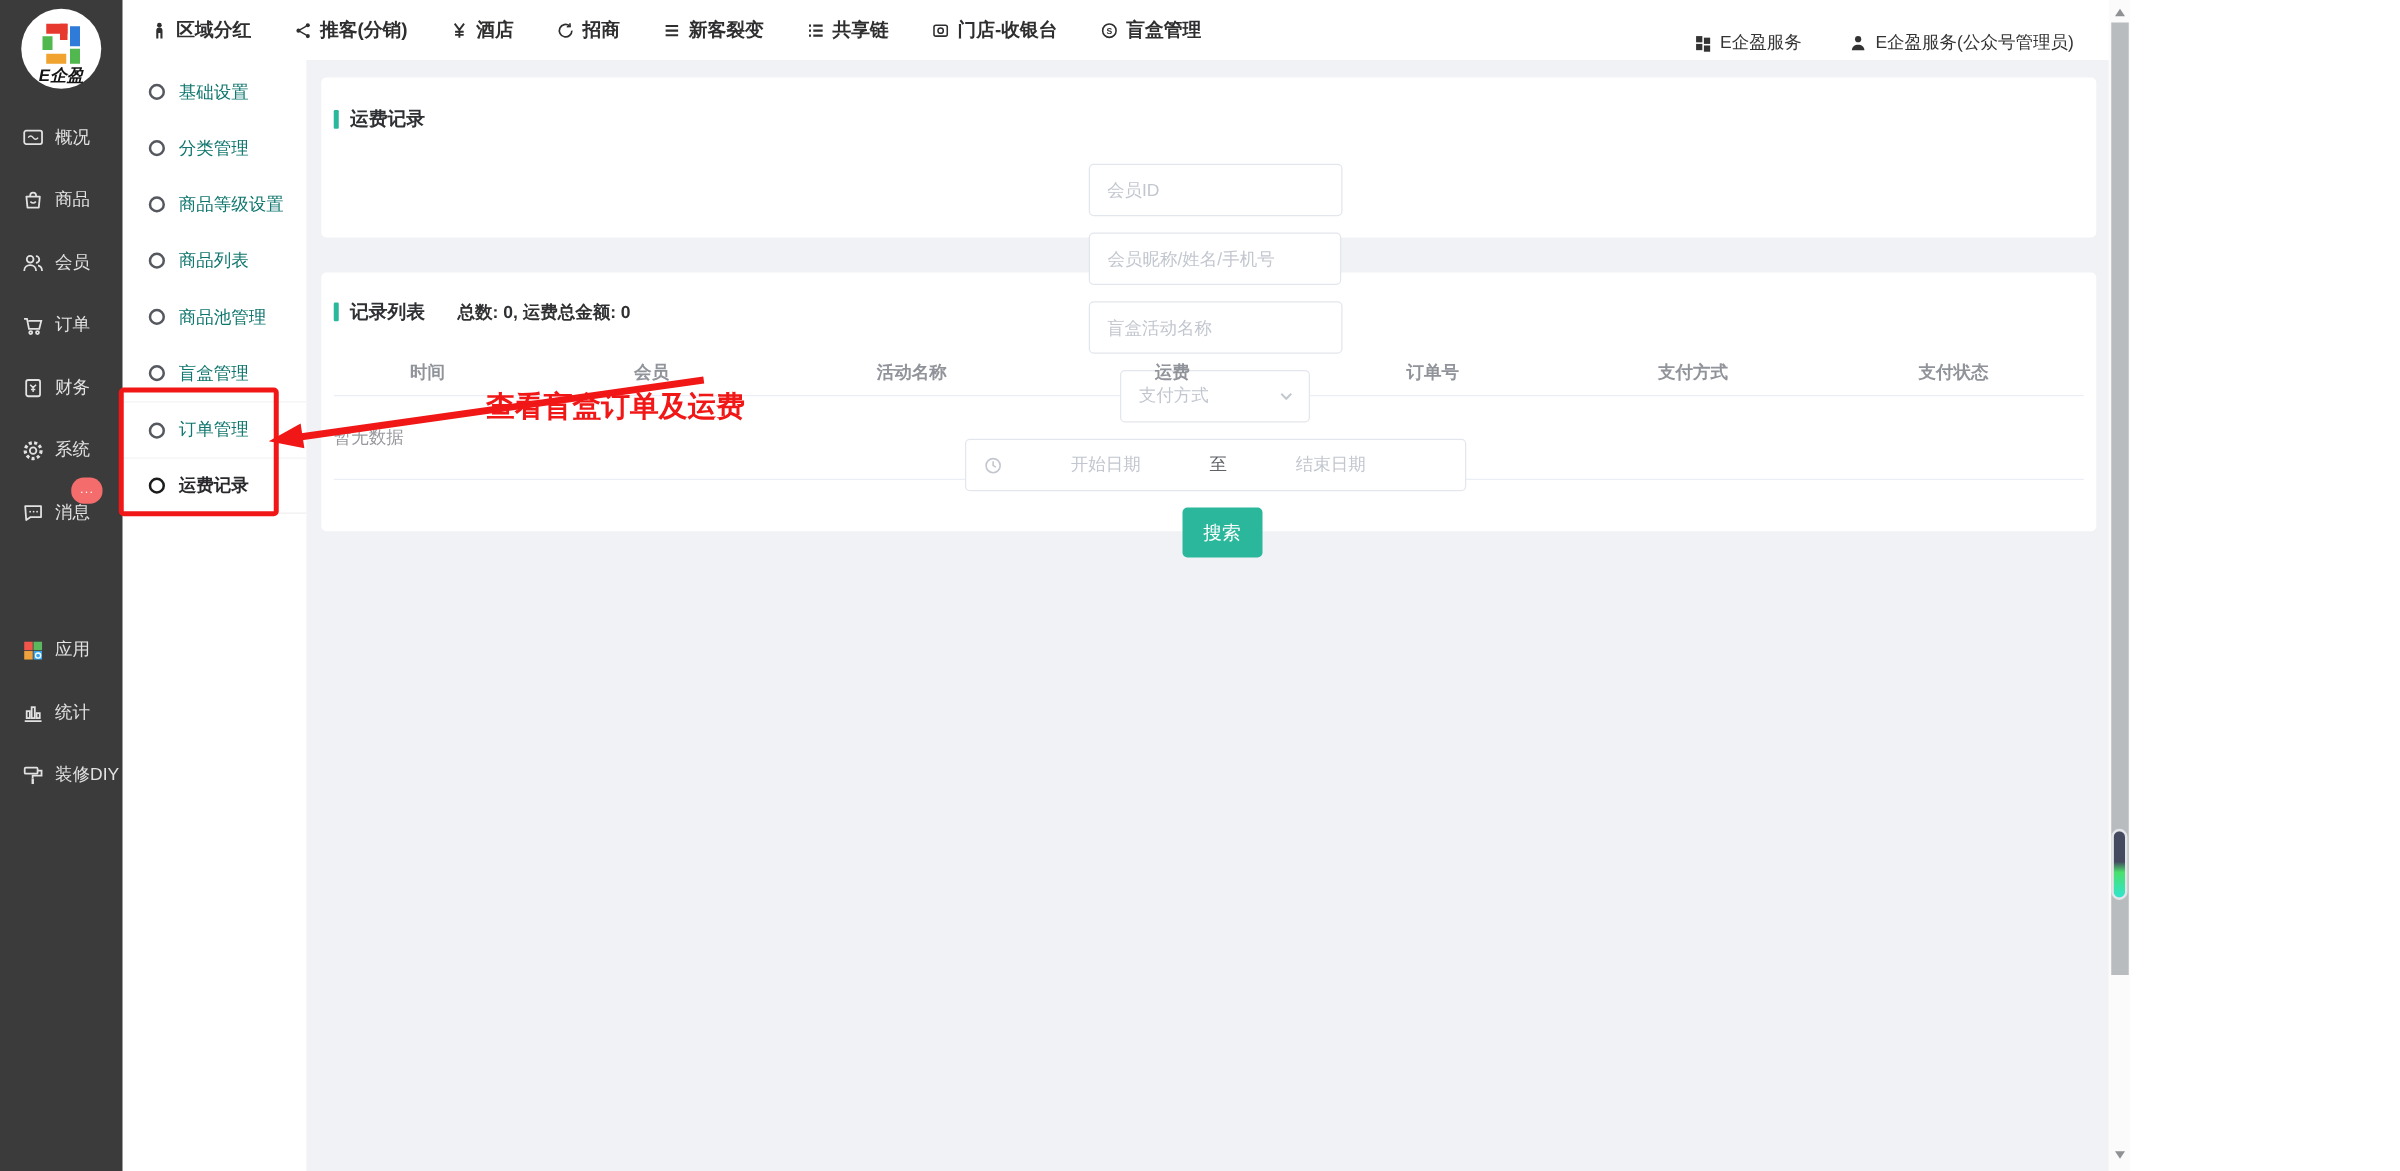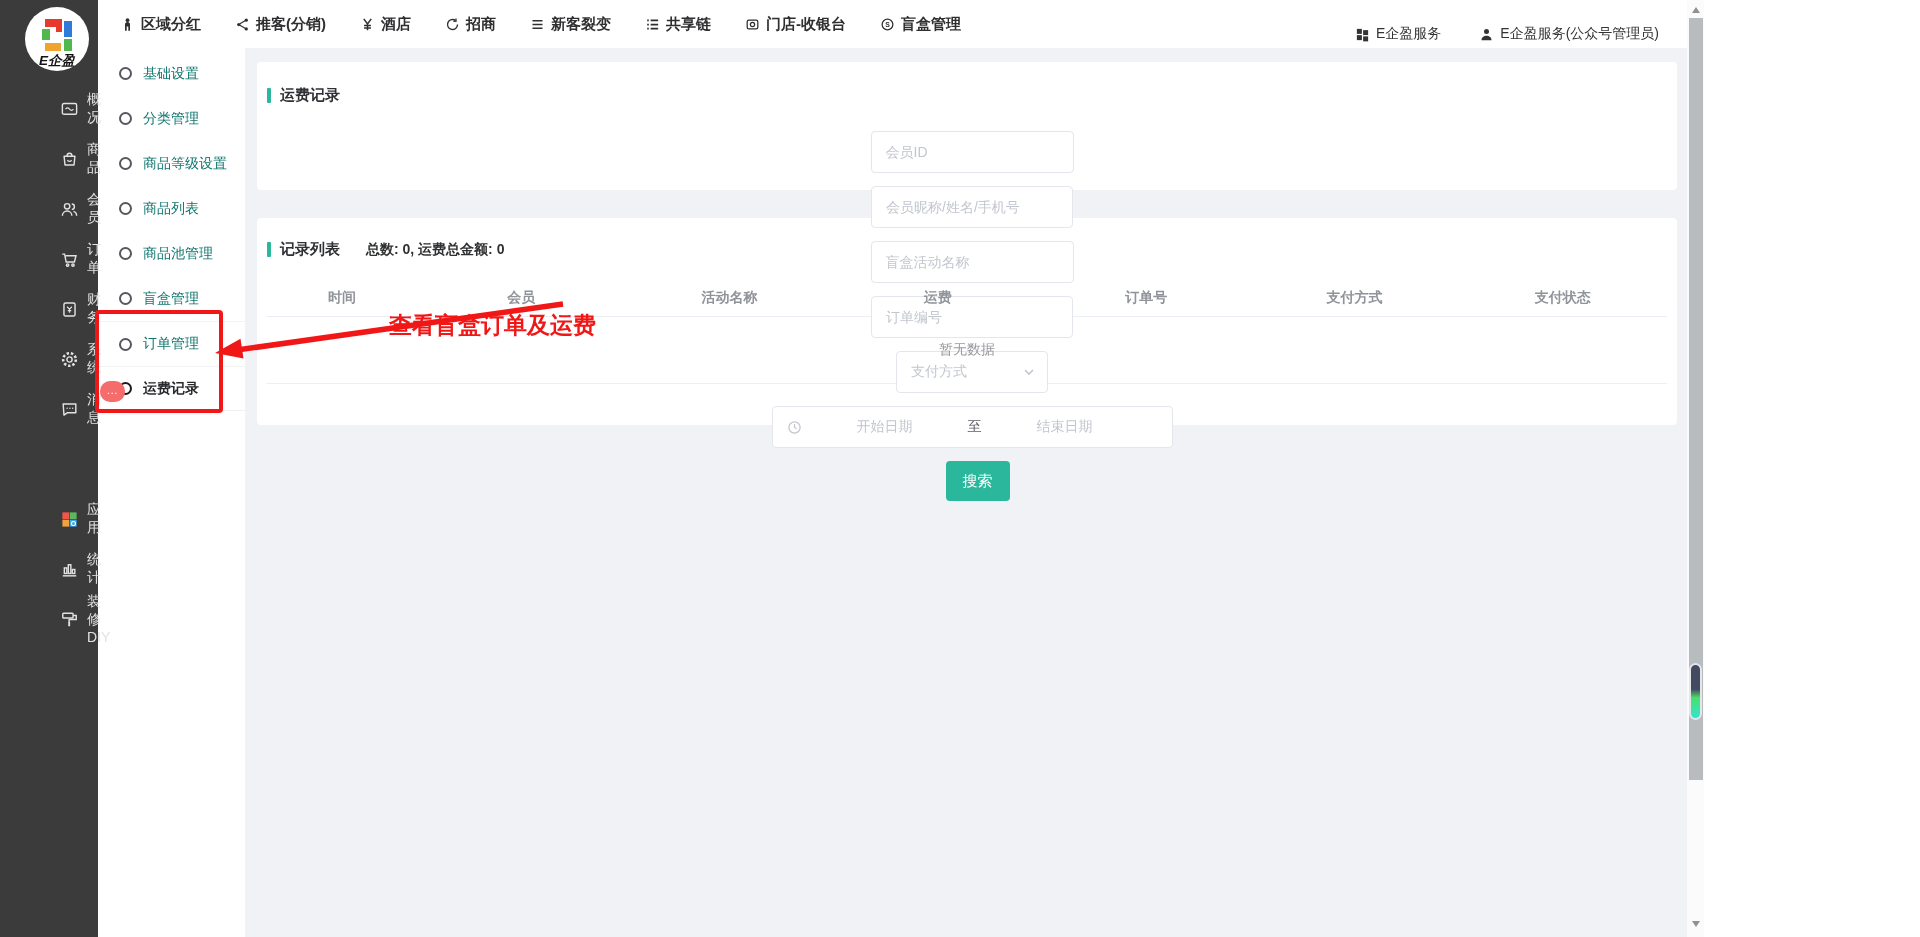--- a/index.html
+++ b/index.html
@@ -1,23 +1,23 @@
 <!DOCTYPE html>
 <html><head>
 <meta charset="utf-8">
 <style>
   * { margin:0; padding:0; box-sizing:border-box; }
   html,body { width:1920px; height:937px; overflow:hidden; }
   body { font-family:"Liberation Sans","DejaVu Sans",sans-serif; background:#fff; position:relative; }
   .stage { position:absolute; inset:0; width:1704px; height:937px; }
 
   
-  .dark-sidebar { position:absolute; left:0; top:0; width:98px; height:100%; background:#3b3b3c; z-index:20;padding-left:15px; }
+  .dark-sidebar { position:absolute; left:0; top:0; width:98px; height:100%; background:#3b3b3c; z-index:20; }
   .logo-wrap { width:66px; margin:6px auto 0; position:relative; cursor:pointer; }
-  .side-nav { list-style:none; margin-top:8px;margin-left:28px; }
+  .side-nav { list-style:none; margin-top:8px; }
   .side-nav li { height:50px; display:flex; align-items:center; padding-left:17px; gap:8px;
                  color:#e2e2e2; font-size:14px; cursor:pointer; position:relative; }
   .side-nav svg { width:19px; height:19px; flex:none; }
   .nav-gap { margin-top:60px; }
   .msg-badge { position:absolute; left:57px; top:-3px; background:#f56c6c; color:#fff;
                font-size:10px; line-height:11px; padding:4px 7px 6px; border-radius:10px; letter-spacing:1px; }
 
   
   .topbar { position:absolute; left:98px; top:0; right:17px; height:48px; background:#fff;
             display:flex; align-items:center; padding-left:22px; gap:34px; z-index:10; }
@@ -63,21 +63,21 @@
                 color:#fff; font-size:15px; cursor:pointer; font-family:inherit; }
 
   .card-records { margin-top:28px; height:207px; padding:22px 10px 0 10px; }
   .records-head { display:flex; align-items:center; }
   .records-summary { margin-left:26px; font-size:14px; font-weight:700; color:#303133; }
   .table { margin-top:20px; }
   .thead { display:flex; align-items:center; height:38px; font-size:14px; font-weight:700; color:#909399;
            border-bottom:1px solid #ebeef5; }
   .th { flex:1; text-align:center; }
   .th.first { flex:none; width:150px; }
-  .empty-row { height:67px; display:flex; align-items:center; justify-content:center;
+  .empty-row { height:67px; display:flex; align-items:center; 
                color:#98999e; font-size:14px; border-bottom:1px solid #ebeef5; }
 
   
   .red-box { position:absolute; left:95px; top:310px; width:128px; height:103px;
              border:4px solid #f11717; border-radius:4px; z-index:40; pointer-events:none; }
   .annot-text { position:absolute; left:389px; top:310px; font-size:23px; font-weight:700;
                 color:#f11717; z-index:40; pointer-events:none; white-space:nowrap; }
   .arrow-svg { position:absolute; left:205px; top:292px; z-index:40; pointer-events:none; }
 
   
@@ -313,21 +313,20 @@
 
     <section class="card card-search">
       <div class="panel-title">
         <span class="title-bar"></span>
         <span>运费记录</span>
       </div>
       <div class="search-row">
         <input class="inp w203" type="text" placeholder="会员ID" style="">
         <input class="inp w202" type="text" placeholder="会员昵称/姓名/手机号" style="">
         <input class="inp w203" type="text" placeholder="盲盒活动名称" style="">
-        <input class="inp w202" type="text" placeholder="订单编号" style="">
         <div class="sel">
           <span>支付方式</span>
           <svg viewBox="0 0 12 12" fill="none" stroke="#c2c6ce" stroke-width="1.6">
               <path d="M2 4l4 4 4-4"></path>
             </svg>
         </div>
         <div class="date-box">
           <svg viewBox="0 0 24 24" fill="none" stroke="#c2c6ce" stroke-width="2">
               <circle cx="12" cy="12" r="9"></circle>
               <path d="M12 6.5V12l3.5 2"></path>

